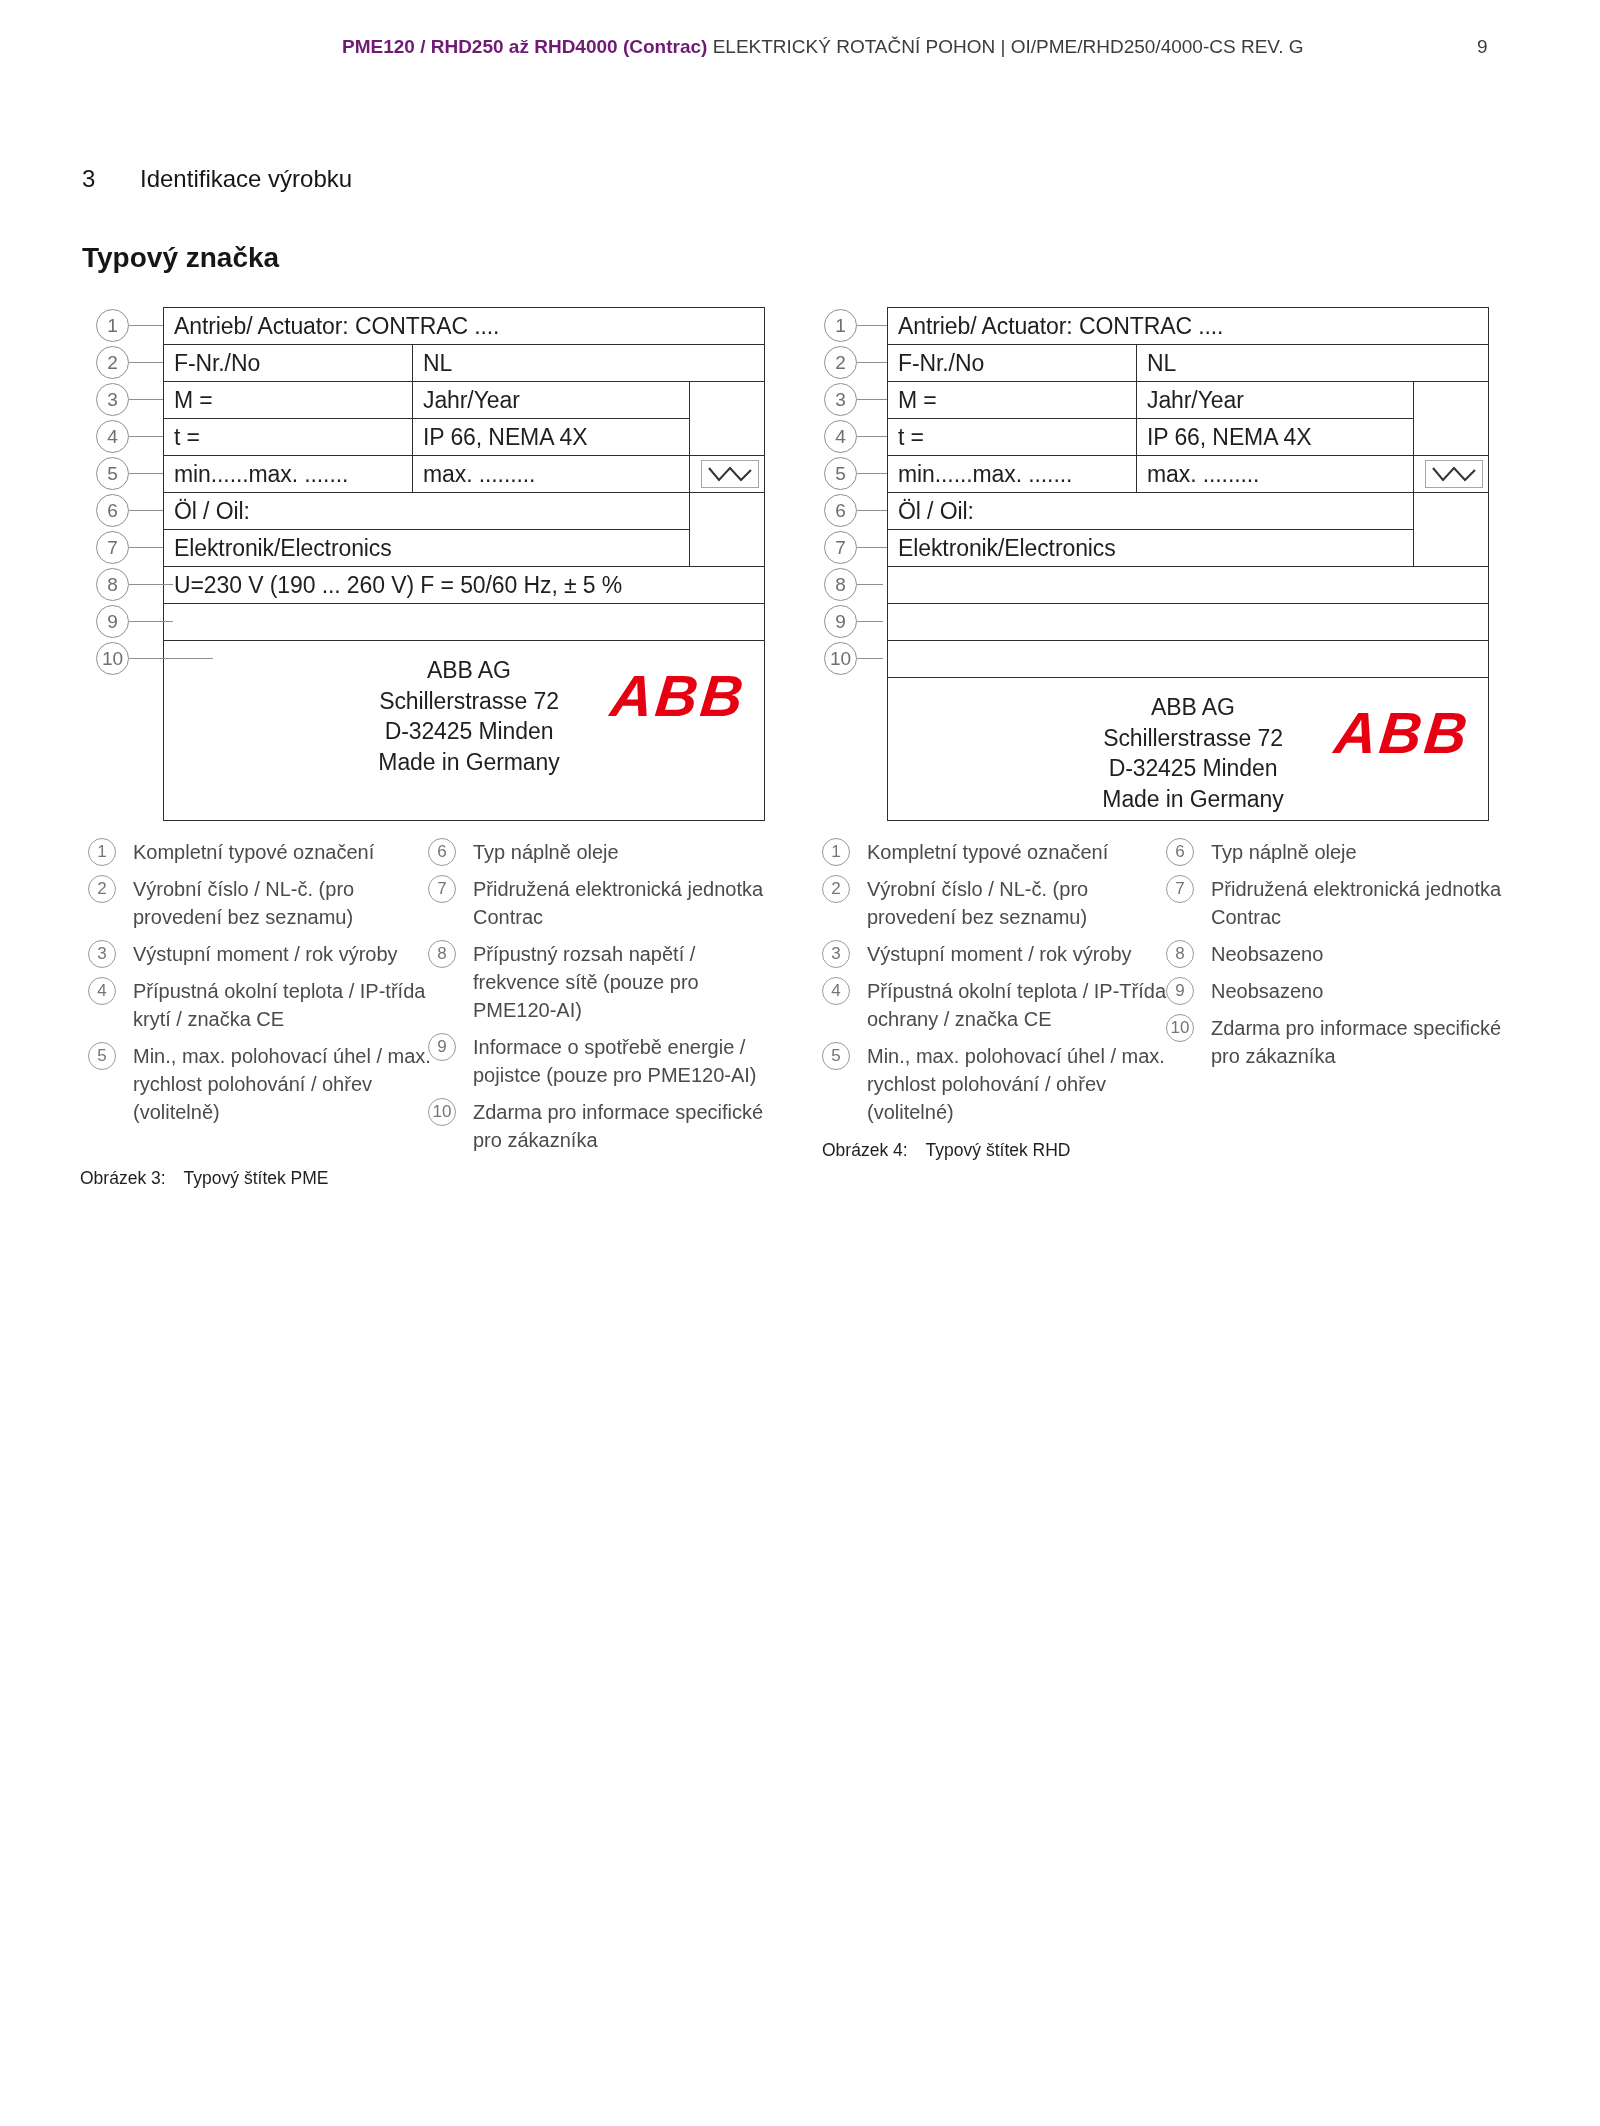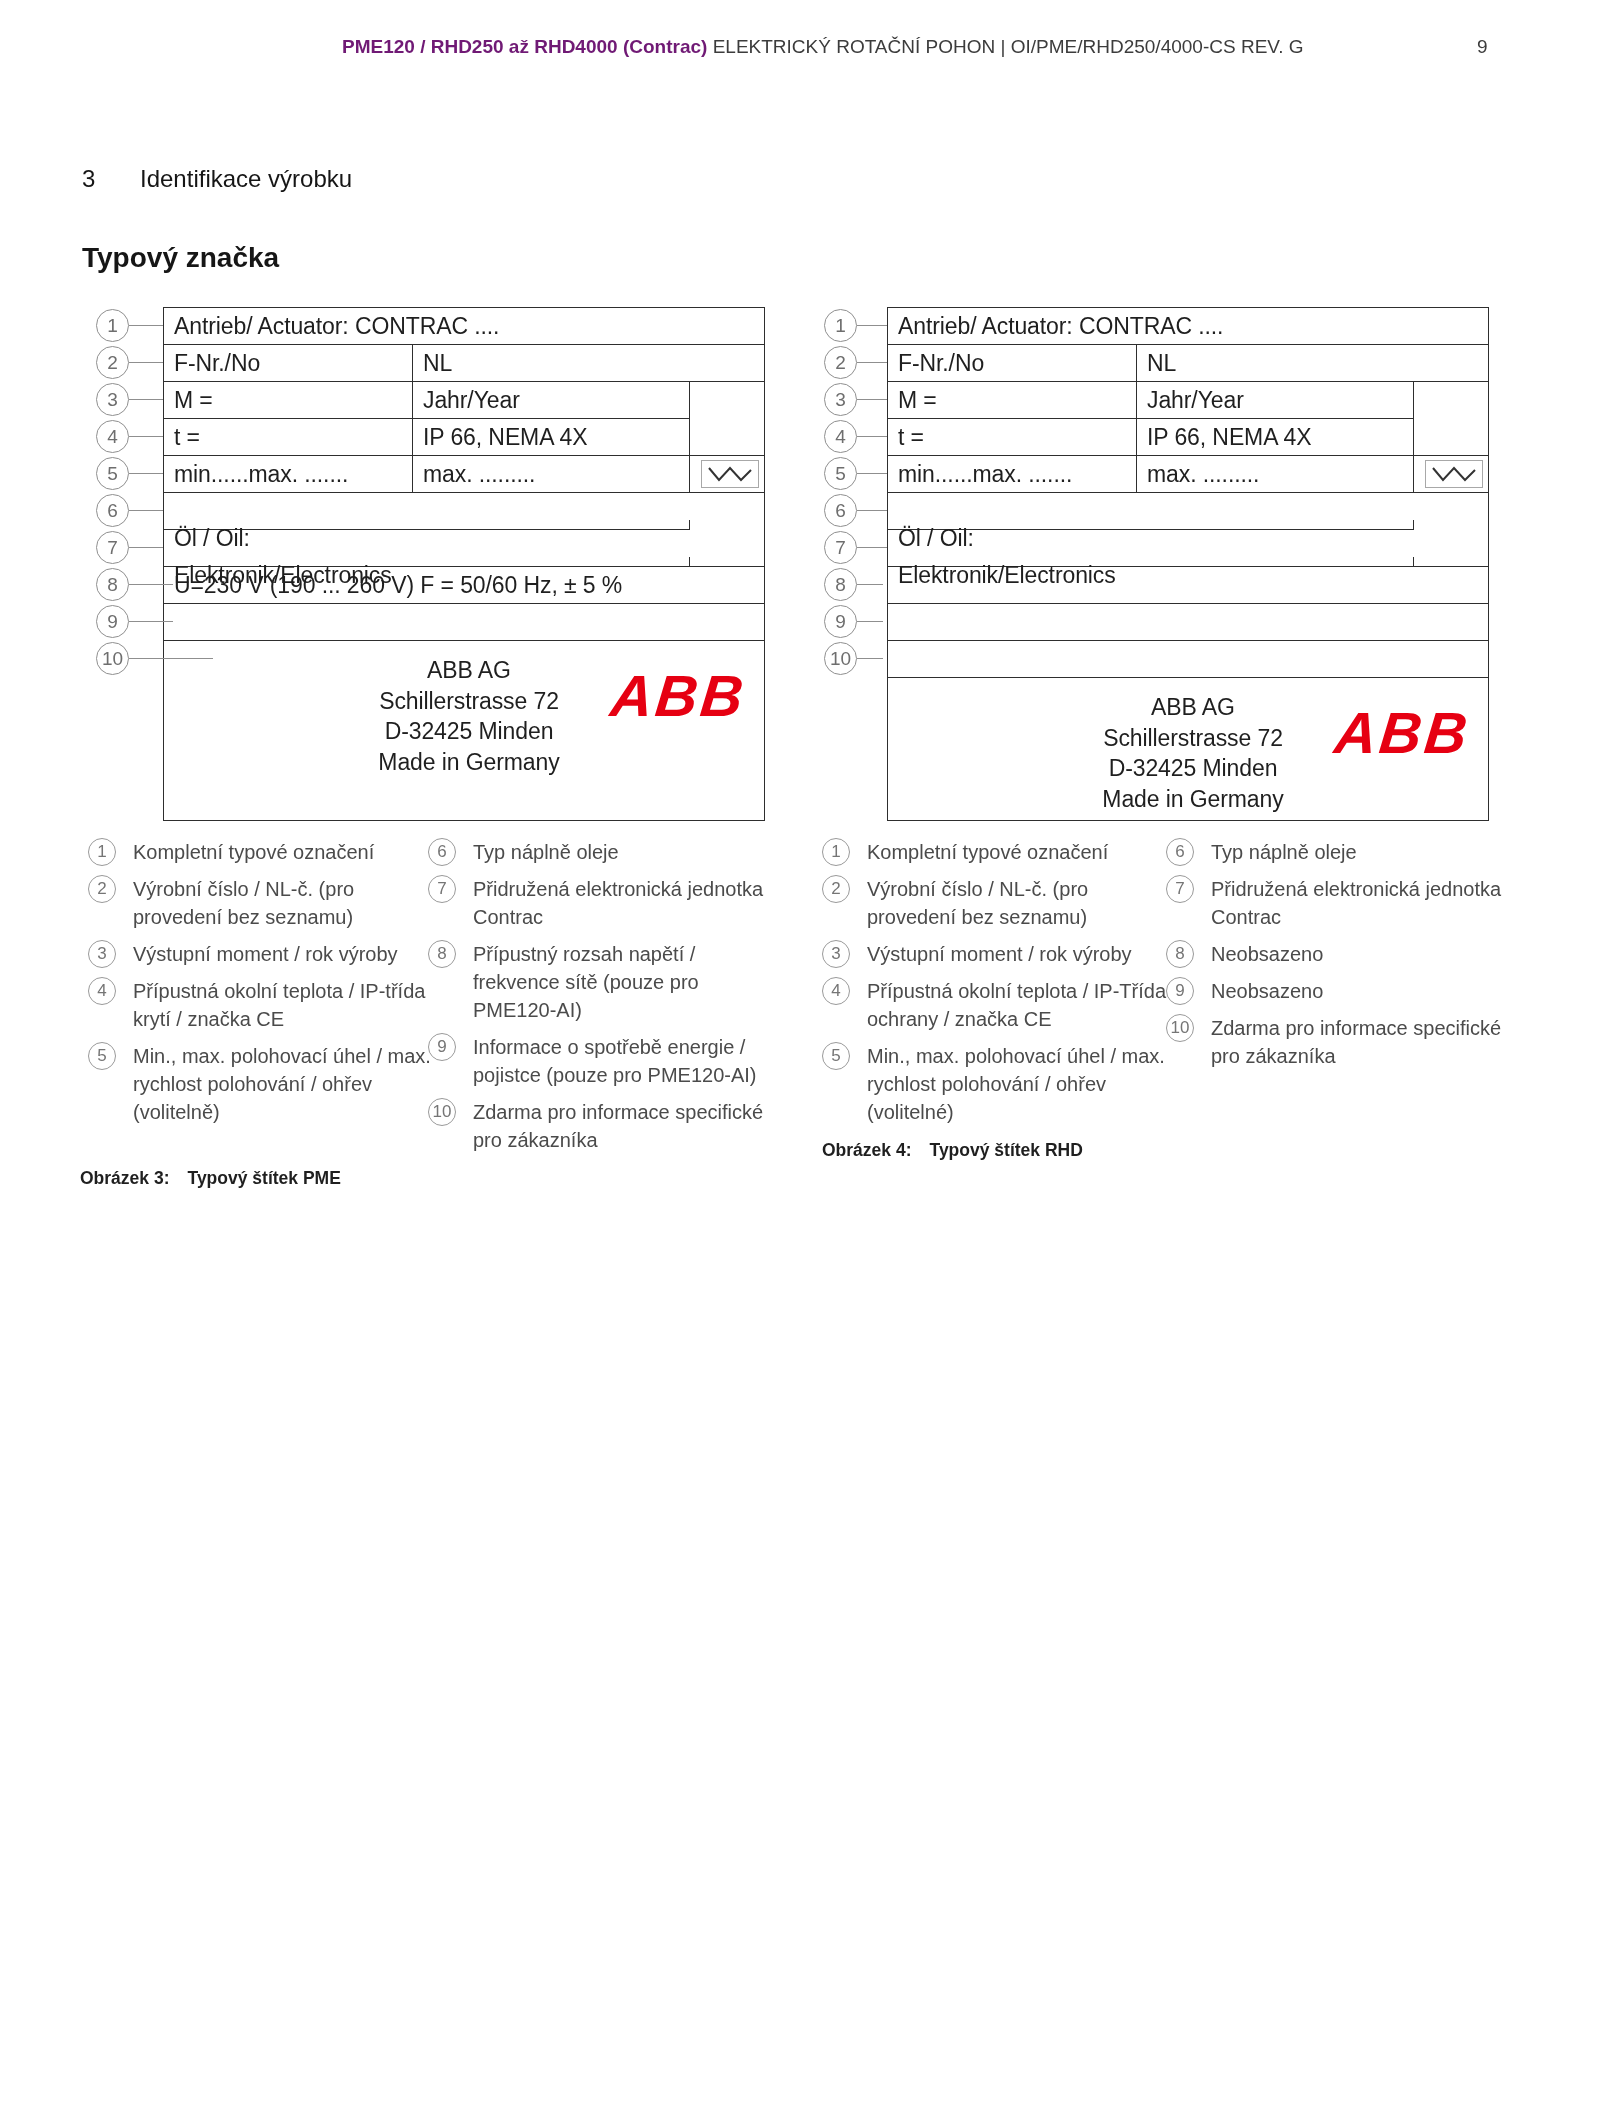--- a/index.html
+++ b/index.html
@@ -34,21 +34,21 @@
     display:grid;grid-template-columns:249px 277px 74px;
     grid-template-rows:repeat(10,37px) 142px;
     font-size:23px;letter-spacing:-0.1px;color:#1f1f1f;z-index:1;
   }
   #plate-pme .ntable{left:67px;}
   #plate-rhd .ntable{left:63px;}
   .cell{box-sizing:border-box;padding:0 0 0 10px;line-height:36px;white-space:nowrap;overflow:visible;}
   .bb{border-bottom:1.5px solid #2e2e2e;}
   .br{border-right:1.5px solid #2e2e2e;}
   .c1-4{grid-column:1/4;}
-  .c1-3{grid-column:1/3;margin-top:27px;}
+  .c1-3{grid-column:1/3;}
   .c2-4{grid-column:2/4;}
   .col1{grid-column:1/2;}
   .col2{grid-column:2/3;}
   .col3{grid-column:3/4;}
   .r34{grid-row:3/5;}
   .r67{grid-row:6/8;}
   .zbox{
     width:58px;height:28px;box-sizing:border-box;border:1.4px solid #a8a8a8;
     margin:4px 5px 0 auto;display:flex;align-items:center;justify-content:center;
   }
@@ -66,21 +66,21 @@
   #leg-rhd-2{left:1166px;}
   .legend-item{display:flex;align-items:flex-start;}
   .lcirc{
     width:28px;height:28px;box-sizing:border-box;flex:none;
     border:1.4px solid #9a9a9a;border-radius:50%;background:#fff;
     color:#757575;font-size:17px;display:flex;align-items:center;justify-content:center;
     margin-right:17px;
   }
   .ltext{font-size:20px;line-height:28px;color:#4b4b4b;white-space:pre;}
   
-  .caption{position:absolute;font-size:17.5px;font-weight:bold;color:#1f1f1f;white-space:nowrap;}
+  .caption{position:absolute;font-size:17.5px;font-weight:normal;color:#1f1f1f;white-space:nowrap;}
   #cap-pme{left:80px;top:1168px;}
   #cap-rhd{left:822px;top:1140px;}
   .caption .cap-text{margin-left:18px;}
 </style>
 </head>
 <body>
 
 <div class="runhead"><b>PME120 / RHD250 až RHD4000 (Contrac)</b><span> ELEKTRICKÝ ROTAČNÍ POHON | OI/PME/RHD250/4000-CS REV. G</span></div>
 <div class="pagenum">9</div>
 

